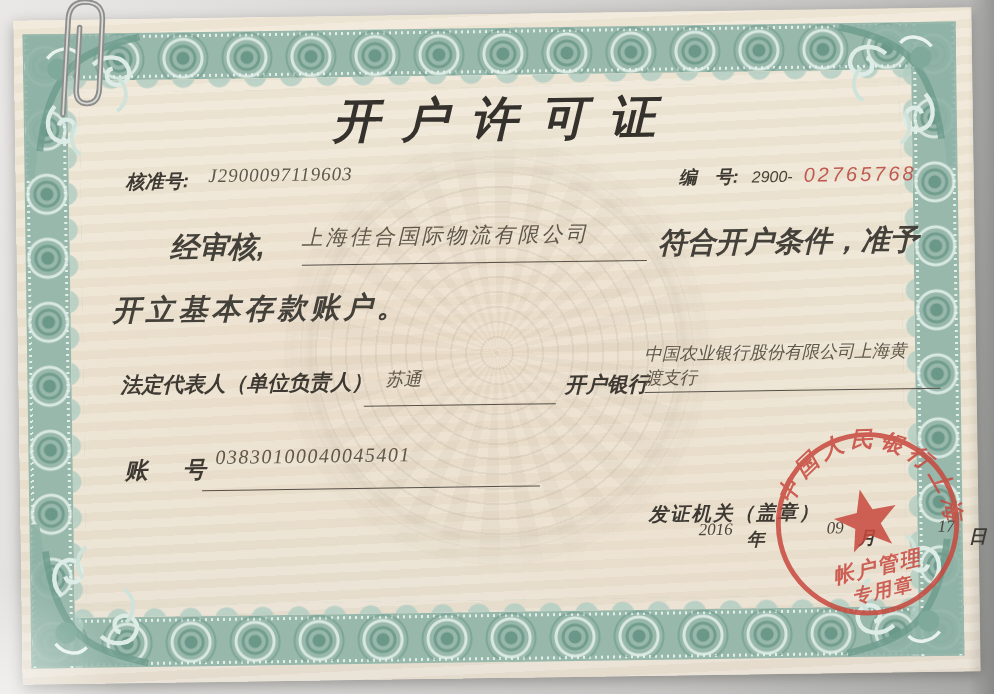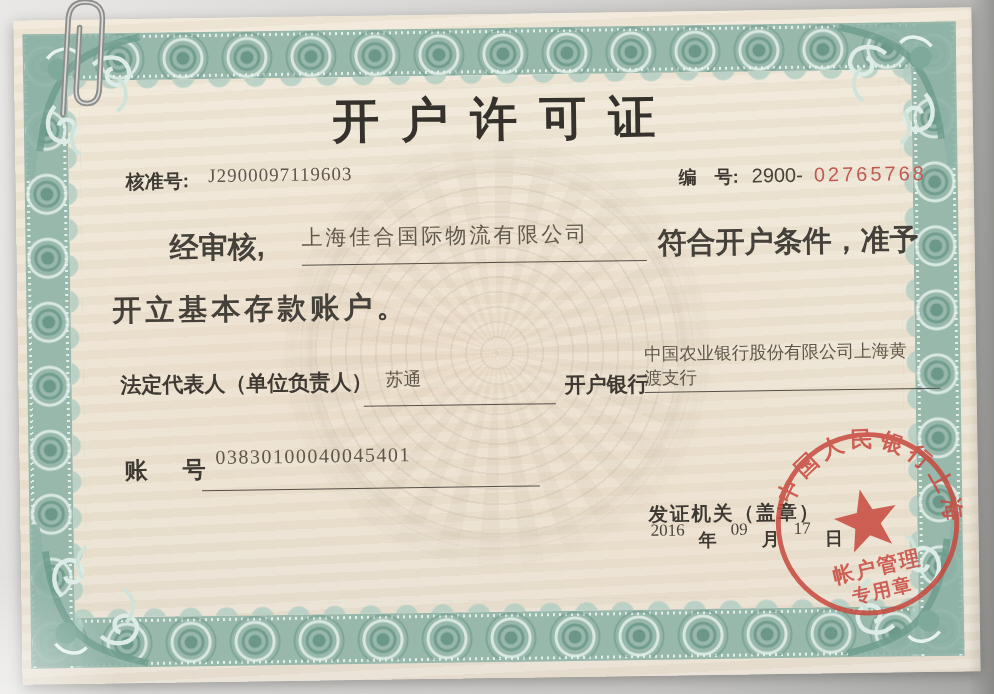--- a/index.html
+++ b/index.html
@@ -2,21 +2,21 @@
 <html><head>
 <meta charset="utf-8">
 <style>
   html,body{margin:0;padding:0;}
   body{
     width:994px;height:694px;overflow:hidden;
     font-family:"Liberation Sans","DejaVu Sans",sans-serif;
     background:linear-gradient(105deg,#e9e8e6 0%,#d7d6d4 40%,#c6c5c3 72%,#a7a8a6 100%);
     position:relative;
   }
-  .photo{position:absolute;inset:0;}
+  .photo{position:absolute;inset:0;font-style:italic;}
   .photo-shade-right{position:absolute;top:0;bottom:0;right:0;width:26px;
     background:linear-gradient(90deg,transparent,rgba(70,70,66,.30));pointer-events:none;}
   .photo-shade-corner{position:absolute;left:0;bottom:0;width:120px;height:120px;
     background:radial-gradient(circle at 0 100%,rgba(255,255,255,.5),transparent 70%);}
 
   
   .cert{
     position:absolute;left:18px;top:14px;width:958px;height:664px;
     transform:rotate(-0.8deg);transform-origin:50% 50%;
     background:
@@ -92,21 +92,21 @@
   .title{top:74px;left:0;width:100%;text-align:center;
     font-family:"Liberation Serif","DejaVu Serif",serif;font-weight:bold;
     font-size:47px;letter-spacing:22px;text-indent:22px;color:#35322d;}
   .lbl{font-weight:bold;color:#3e3a33;}
   .val{color:#5f574a;font-family:"Liberation Serif","DejaVu Serif",serif;}
   .fill-line{border-bottom:1.5px solid #565048;display:inline-block;}
 
   .approval-row{top:150px;left:110px;font-size:19px;}
   .approval-row .val{font-size:19px;letter-spacing:1px;position:relative;top:-5px;margin-left:14px;}
   .serial-row{top:154px;left:663px;font-size:18px;}
-  .serial-row .prefix{font-size:20px;color:#474238;margin-left:8px;}
+  .serial-row .prefix{font-size:16px;color:#474238;margin-left:8px;}
   .serial-row .red{font-size:20px;color:#c05a50;letter-spacing:3px;margin-left:6px;}
 
   .review-row{top:210px;left:153px;font-size:29px;color:#44403a;font-weight:bold;}
   .company{position:absolute;left:132px;top:-8px;width:345px;height:46px;
     border-bottom:1.6px solid #565048;font-weight:normal;}
   .company .val{font-size:21px;letter-spacing:3px;}
   .clause{position:absolute;left:488px;top:2px;width:300px;white-space:nowrap;}
   .line2{top:272px;left:95px;font-size:29px;color:#44403a;font-weight:bold;letter-spacing:4px;}
 
   .rep-label{top:352px;left:102px;font-size:21px;}
@@ -116,21 +116,21 @@
   .bank-line{top:330px;left:626px;width:296px;border-bottom:1.6px solid #565048;padding-bottom:2px;}
   .bank-line .val{font-size:17.5px;line-height:24px;display:block;}
 
   .acct-label{top:436px;left:105px;font-size:23px;letter-spacing:6px;}
   .acct-line{top:428px;left:182px;width:338px;height:44px;border-bottom:1.6px solid #565048;}
   .acct-line .val{font-size:20px;letter-spacing:1.5px;margin-left:14px;}
 
   .authority{top:489px;left:628px;font-size:19.5px;letter-spacing:2px;}
   .date-row{top:512px;left:630px;font-size:18px;white-space:nowrap;}
   .date-row .num{font-family:"Liberation Serif","DejaVu Serif",serif;color:#4b453c;
-    font-size:17px;position:relative;top:-6px;}
+    font-size:17px;position:relative;top:-6px;margin-left:48px;}
   .date-row .dlbl{font-weight:bold;margin:0 9px;position:relative;top:5px;}
 
   .seal{position:absolute;left:749px;top:417px;width:196px;height:196px;
     color:#c8483e;opacity:.85;transform:rotate(-12deg);}
   .seal text{fill:currentColor;font-weight:bold;font-family:"Liberation Sans","DejaVu Sans",sans-serif;}
 
   .paperclip{position:absolute;left:52px;top:-4px;width:62px;height:124px;transform:rotate(5deg);z-index:6;}
 </style>
 </head>
 <body>

